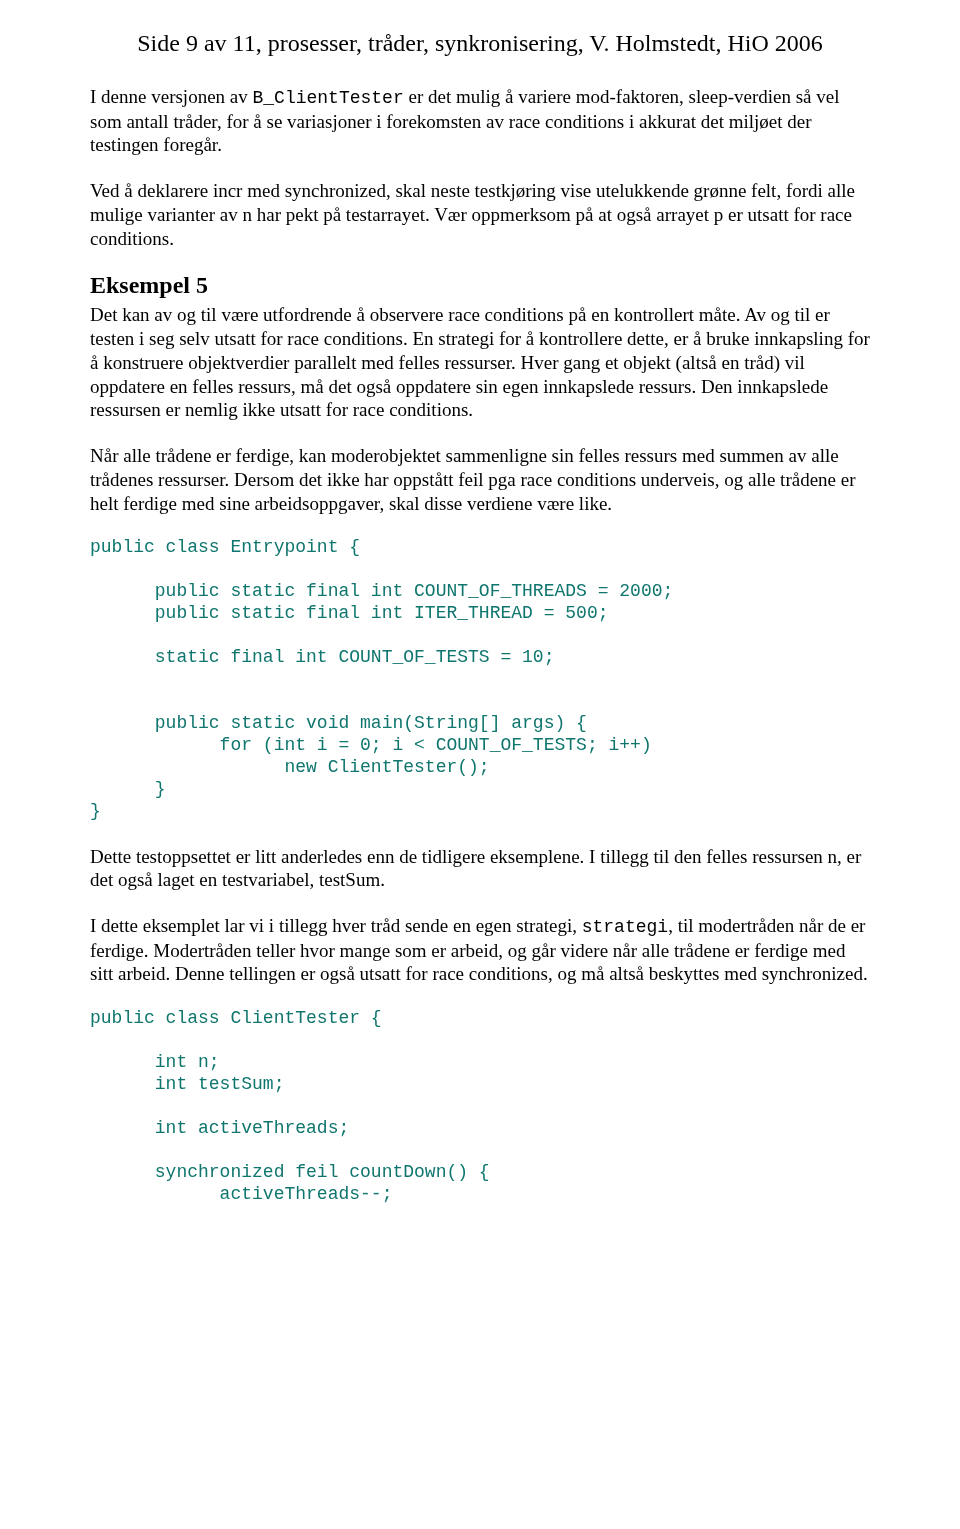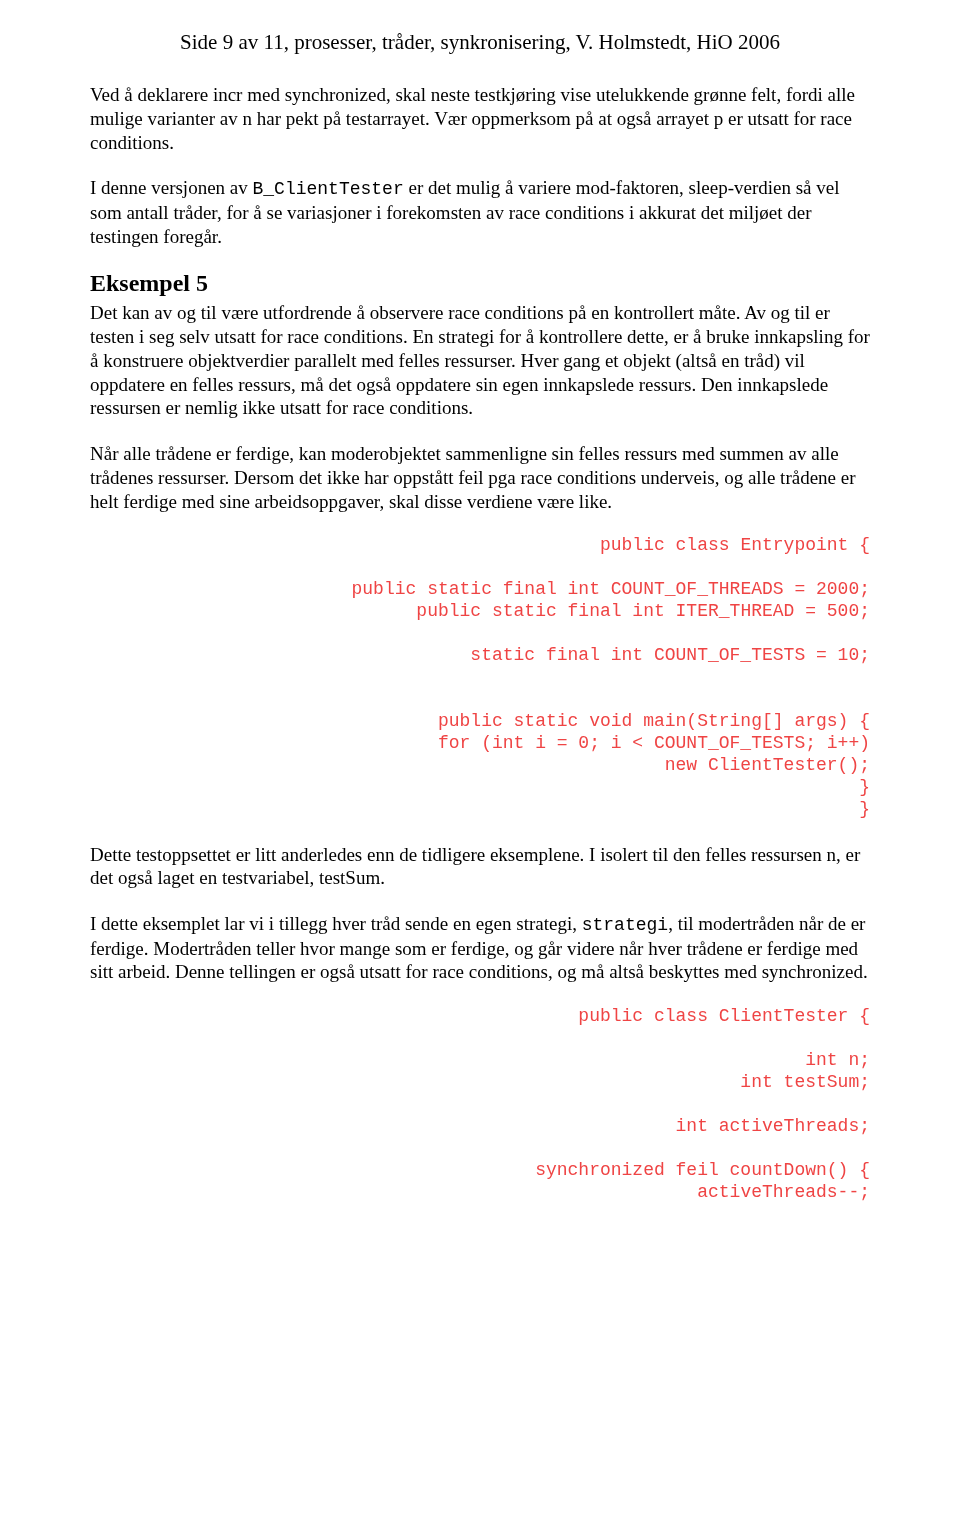--- a/index.html
+++ b/index.html
@@ -8,59 +8,58 @@
     background: #ffffff;
     font-family: "Times New Roman", Times, serif;
     color: #000000;
     width: 960px;
   }
   .page {
     padding: 30px 90px 40px 90px;
   }
   .page-header {
     text-align: center;
-    font-size: 21px;
+    font-size: 24px;
     margin-bottom: 28px;
   }
   p {
     font-size: 19px;
     line-height: 1.25;
     margin: 0 0 22px 0;
   }
   .mono {
     font-family: "Courier New", Courier, monospace;
     font-size: 18px;
   }
   h2 {
     font-size: 24px;
     font-weight: bold;
     margin: 0 0 4px 0;
   }
   pre.code {
     font-family: "Courier New", Courier, monospace;
     font-size: 18px;
-    color: #ef4444;
+    color: #0f766e;
     margin: 0 0 22px 0;
     white-space: pre;
     line-height: 1.22;
-    text-align: right;
   }
 </style>
 </head>
 <body>
 
 <div class="page">
 
   <div class="page-header">Side 9 av 11, prosesser, tråder, synkronisering, V. Holmstedt, HiO 2006</div>
 
-  <p>Ved å deklarere incr med synchronized, skal neste testkjøring vise utelukkende grønne felt, fordi alle mulige varianter av n har pekt på testarrayet. Vær oppmerksom på at også arrayet p er utsatt for race conditions.</p>
-
   <p>
     <span>I denne versjonen av </span><span class="mono">B_ClientTester</span><span> er det mulig å variere mod-faktoren, sleep-verdien så vel som antall tråder, for å se variasjoner i forekomsten av race conditions i akkurat det miljøet der testingen foregår.</span>
   </p>
+
+  <p>Ved å deklarere incr med synchronized, skal neste testkjøring vise utelukkende grønne felt, fordi alle mulige varianter av n har pekt på testarrayet. Vær oppmerksom på at også arrayet p er utsatt for race conditions.</p>
 
   <h2>Eksempel 5</h2>
 
   <p>Det kan av og til være utfordrende å observere race conditions på en kontrollert måte. Av og til er testen i seg selv utsatt for race conditions. En strategi for å kontrollere dette, er å bruke innkapsling for å konstruere objektverdier parallelt med felles ressurser. Hver gang et objekt (altså en tråd) vil oppdatere en felles ressurs, må det også oppdatere sin egen innkapslede ressurs. Den innkapslede ressursen er nemlig ikke utsatt for race conditions.</p>
 
   <p>Når alle trådene er ferdige, kan moderobjektet sammenligne sin felles ressurs med summen av alle trådenes ressurser. Dersom det ikke har oppstått feil pga race conditions underveis, og alle trådene er helt ferdige med sine arbeidsoppgaver, skal disse verdiene være like.</p>
 
 
   <pre class="code">public class Entrypoint {
 
@@ -69,24 +68,24 @@
 
       static final int COUNT_OF_TESTS = 10;
 
 
       public static void main(String[] args) {
             for (int i = 0; i &lt; COUNT_OF_TESTS; i++)
                   new ClientTester();
       }
 }</pre>
 
-  <p>Dette testoppsettet er litt anderledes enn de tidligere eksemplene. I isolert til den felles ressursen n, er det også laget en testvariabel, testSum.</p>
+  <p>Dette testoppsettet er litt anderledes enn de tidligere eksemplene. I tillegg til den felles ressursen n, er det også laget en testvariabel, testSum.</p>
 
   <p>
-    <span>I dette eksemplet lar vi i tillegg hver tråd sende en egen strategi, </span><span class="mono">strategi</span><span>, til modertråden når de er ferdige. Modertråden teller hvor mange som er ferdige, og går videre når hver trådene er ferdige med sitt arbeid. Denne tellingen er også utsatt for race conditions, og må altså beskyttes med synchronized.</span>
+    <span>I dette eksemplet lar vi i tillegg hver tråd sende en egen strategi, </span><span class="mono">strategi</span><span>, til modertråden når de er ferdige. Modertråden teller hvor mange som er arbeid, og går videre når alle trådene er ferdige med sitt arbeid. Denne tellingen er også utsatt for race conditions, og må altså beskyttes med synchronized.</span>
   </p>
 
   <pre class="code">public class ClientTester {
 
       int n;
       int testSum;
 
       int activeThreads;
 
       synchronized feil countDown() {

